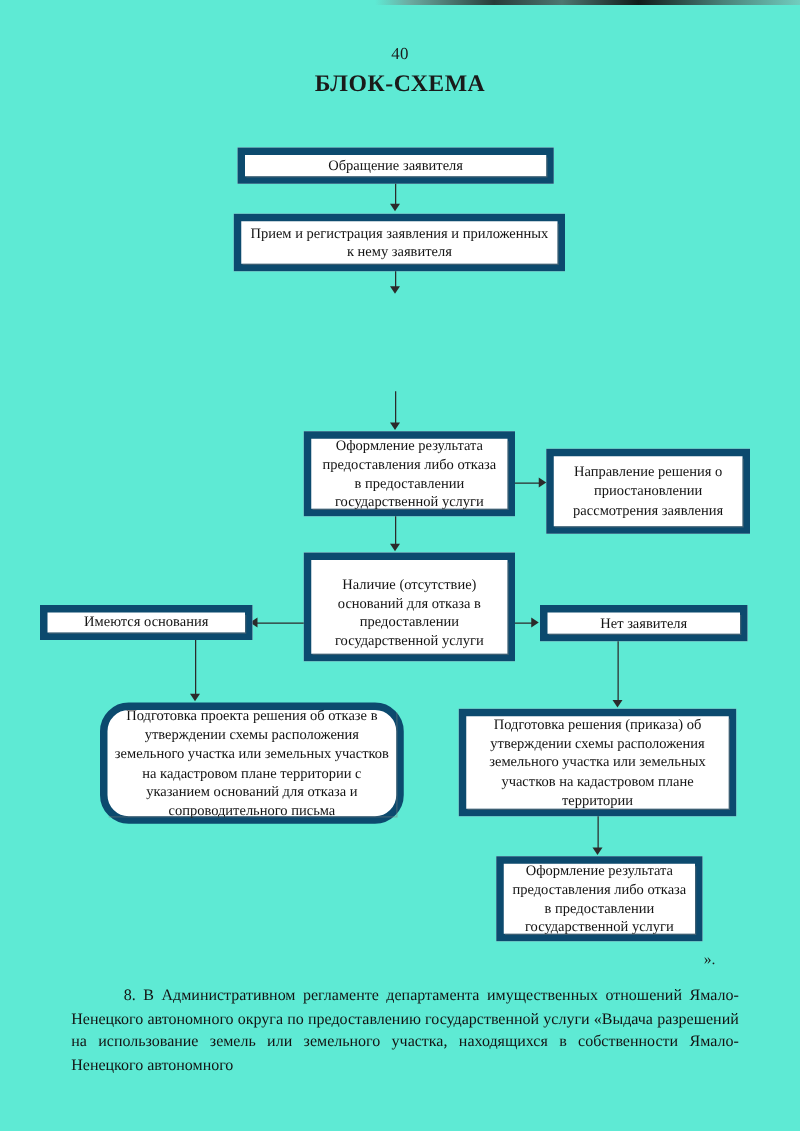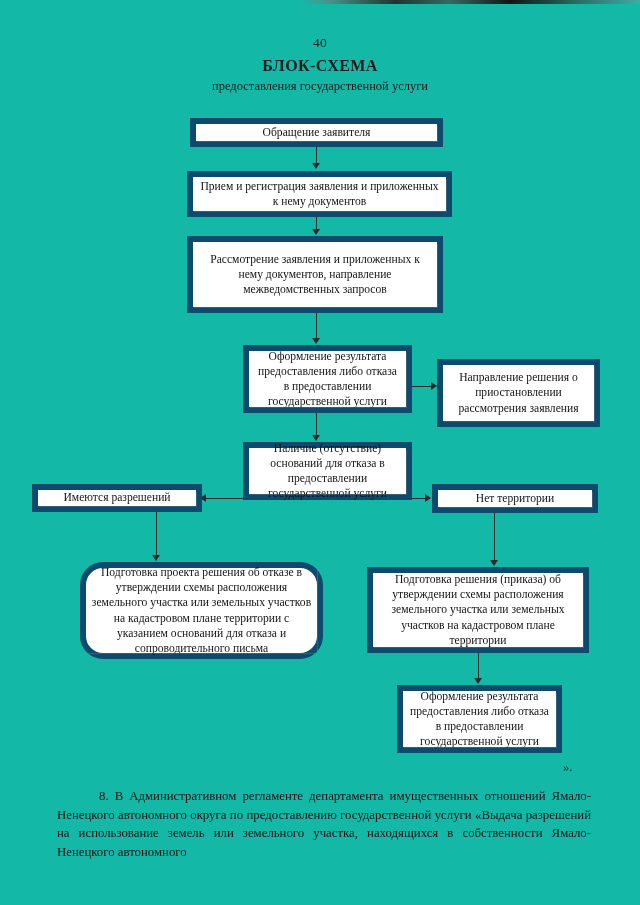--- a/index.html
+++ b/index.html
@@ -14,21 +14,21 @@
     overflow: hidden;
     font-family: "Liberation Serif", "DejaVu Serif", serif;
     color: #1a1a1a;
     -webkit-font-smoothing: antialiased;
   }
 
   
   #page {
     position: absolute;
     inset: 0;
-    background: #14b8a6;
+    background: #5eead4;
     text-decoration: underline;
   }
 
   
   .scan-edge {
     position: absolute;
     top: 0;
     left: 300px;
     width: 340px;
     height: 4px;
@@ -51,21 +51,21 @@
     text-align: center;
     font-size: 13.5px;
     letter-spacing: 0.2px;
   }
   .doc-title {
     position: absolute;
     top: 57px;
     left: 0;
     width: 640px;
     text-align: center;
-    font-size: 16px;
+    font-size: 19px;
     font-weight: bold;
     letter-spacing: 0.4px;
   }
   .doc-subtitle {
     position: absolute;
     top: 79px;
     left: 0;
     width: 640px;
     text-align: center;
     font-size: 12.5px;
@@ -154,70 +154,66 @@
 </style>
 </head>
 <body>
 
 <div id="page">
 
   <div class="scan-edge"></div>
 
   <div class="page-number">40</div>
   <div class="doc-title">БЛОК-СХЕМА</div>
-  <div class="doc-subtitle">предоставления государственной услуги</div>
 
   <div class="fc-box" style="left:190px; top:118px; width:253px; height:29px;">
     <span class="txt">Обращение заявителя</span>
   </div>
   <div class="conn-v" style="left:316px; top:147px; height:17px;"></div>
   <div class="arrow-down" style="left:312px; top:163px;"></div>
 
   <div class="fc-box" style="left:187px; top:171px; width:265px; height:46px;">
-    <span class="txt">Прием и регистрация заявления и приложенных к нему документов</span>
+    <span class="txt">Прием и регистрация заявления и приложенных к нему заявителя</span>
   </div>
   <div class="conn-v" style="left:316px; top:217px; height:13px;"></div>
   <div class="arrow-down" style="left:312px; top:229px;"></div>
 
-  <div class="fc-box" style="left:187px; top:236px; width:256px; height:77px;">
-    <span class="txt">Рассмотрение заявления и приложенных к нему документов, направление межведомственных запросов</span>
-  </div>
   <div class="conn-v" style="left:316px; top:313px; height:26px;"></div>
   <div class="arrow-down" style="left:312px; top:338px;"></div>
 
   <div class="fc-box" style="left:243px; top:345px; width:169px; height:68px;">
     <span class="txt">Оформление результата предоставления либо отказа в предоставлении государственной услуги</span>
   </div>
 
   <div class="conn-h" style="left:412px; top:386px; width:21px;"></div>
   <div class="arrow-right" style="left:431px; top:382px;"></div>
 
   <div class="fc-box" style="left:437px; top:359px; width:163px; height:68px;">
     <span class="txt">Направление решения о приостановлении рассмотрения заявления</span>
   </div>
 
   <div class="conn-v" style="left:316px; top:413px; height:23px;"></div>
   <div class="arrow-down" style="left:312px; top:435px;"></div>
 
-  <div class="fc-box" style="left:243px; top:442px; width:169px; height:58px;">
+  <div class="fc-box" style="left:243px; top:442px; width:169px; height:87px;align-items:flex-end;">
     <span class="txt">Наличие (отсутствие) оснований для отказа в предоставлении государственной услуги</span>
   </div>
 
   <div class="conn-h" style="left:204px; top:498px; width:39px;"></div>
   <div class="arrow-left" style="left:200px; top:494px;"></div>
 
   <div class="fc-box" style="left:32px; top:484px; width:170px; height:28px;">
-    <span class="txt">Имеются разрешений</span>
+    <span class="txt">Имеются основания</span>
   </div>
 
   <div class="conn-h" style="left:412px; top:498px; width:15px;"></div>
   <div class="arrow-right" style="left:425px; top:494px;"></div>
 
   <div class="fc-box" style="left:432px; top:484px; width:166px; height:29px;">
-    <span class="txt">Нет территории</span>
+    <span class="txt">Нет заявителя</span>
   </div>
 
   <div class="conn-v" style="left:156px; top:512px; height:44px;"></div>
   <div class="arrow-down" style="left:152px; top:555px;"></div>
 
   <div class="fc-box" style="left:80px; top:562px; width:243px; height:97px;border-radius:23px;">
     <span class="txt">Подготовка проекта решения об отказе в утверждении схемы расположения земельного участка или земельных участков на кадастровом плане территории с указанием оснований для отказа и сопроводительного письма</span>
   </div>
 
   <div class="conn-v" style="left:494px; top:513px; height:48px;"></div>

